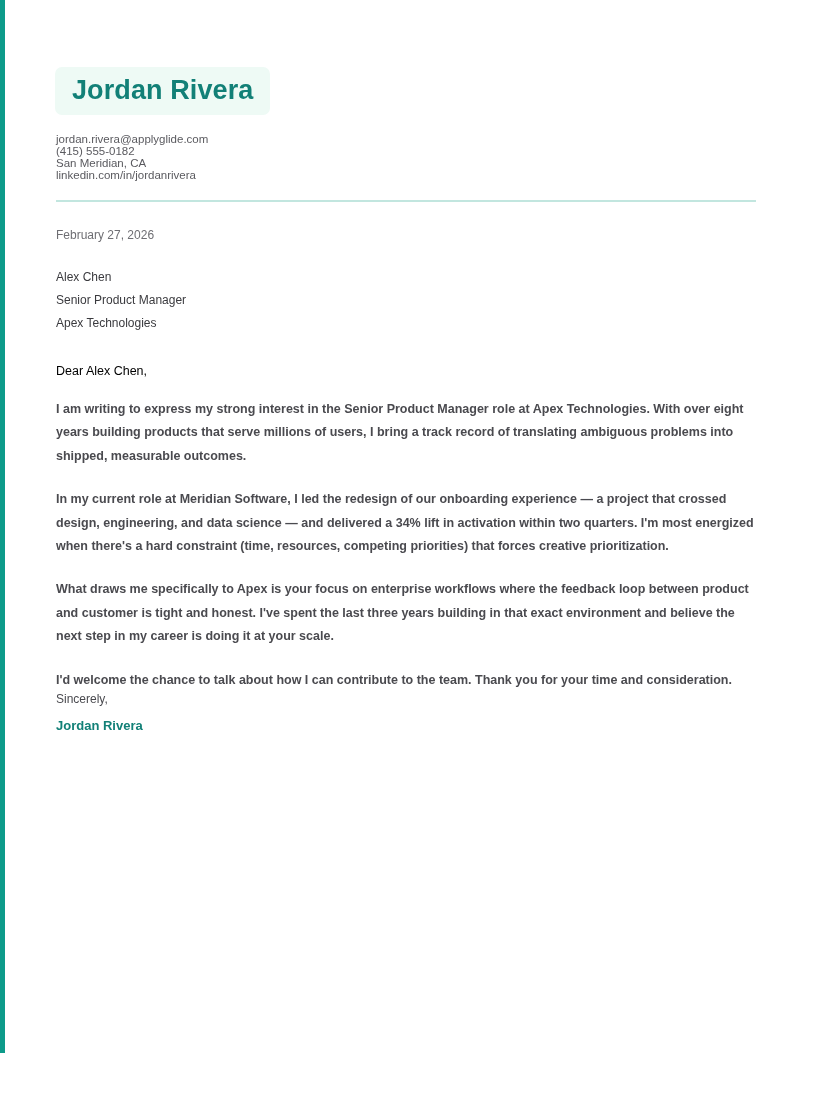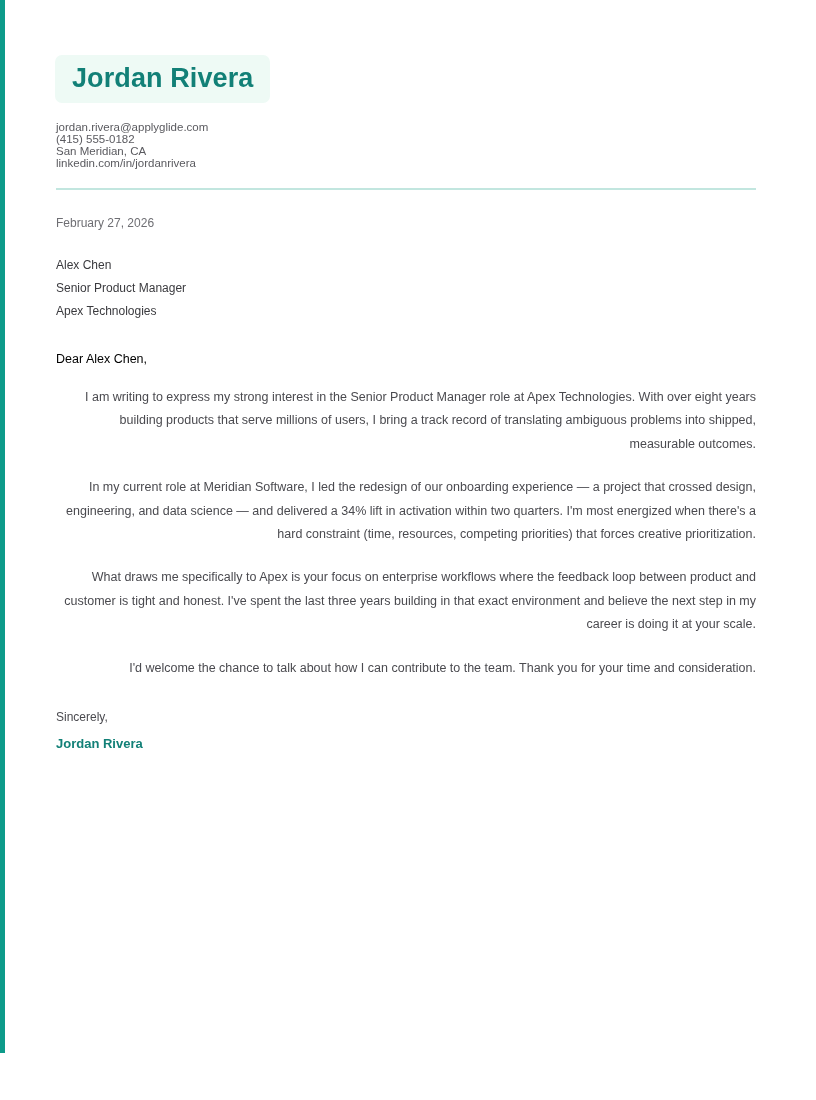--- a/index.html
+++ b/index.html
@@ -31,21 +31,21 @@
     left: 0;
     top: 0;
     width: 816px;
     height: 1100px;
     box-sizing: border-box;
   }
 
   #letter {
     position: absolute;
     left: 56px;
-    top: 0;
+    top: 12px;
     width: 700px;
   }
 
   
   #header-block {
     padding-top: 55px;
   }
   #name-badge {
     display: inline-block;
     background: #eefaf5;
@@ -105,25 +105,25 @@
     font-size: 12.5px;
     font-weight: normal;
     color: #000000;
   }
 
   .body-paragraph {
     margin-top: 20px;
     font-size: 12.5px;
     color: #4a4a4f;
     line-height: 23.4px;
-    text-align: right;
+    text-align: left;
+    font-weight: bold;
   }
 
   #closing-block {
-    margin-top: 30px;
   }
   #closing-phrase {
     font-size: 12px;
     color: #4a4a4f;
   }
   #signature-name {
     margin-top: 12px;
     font-size: 13px;
     font-weight: bold;
     color: #128077;

